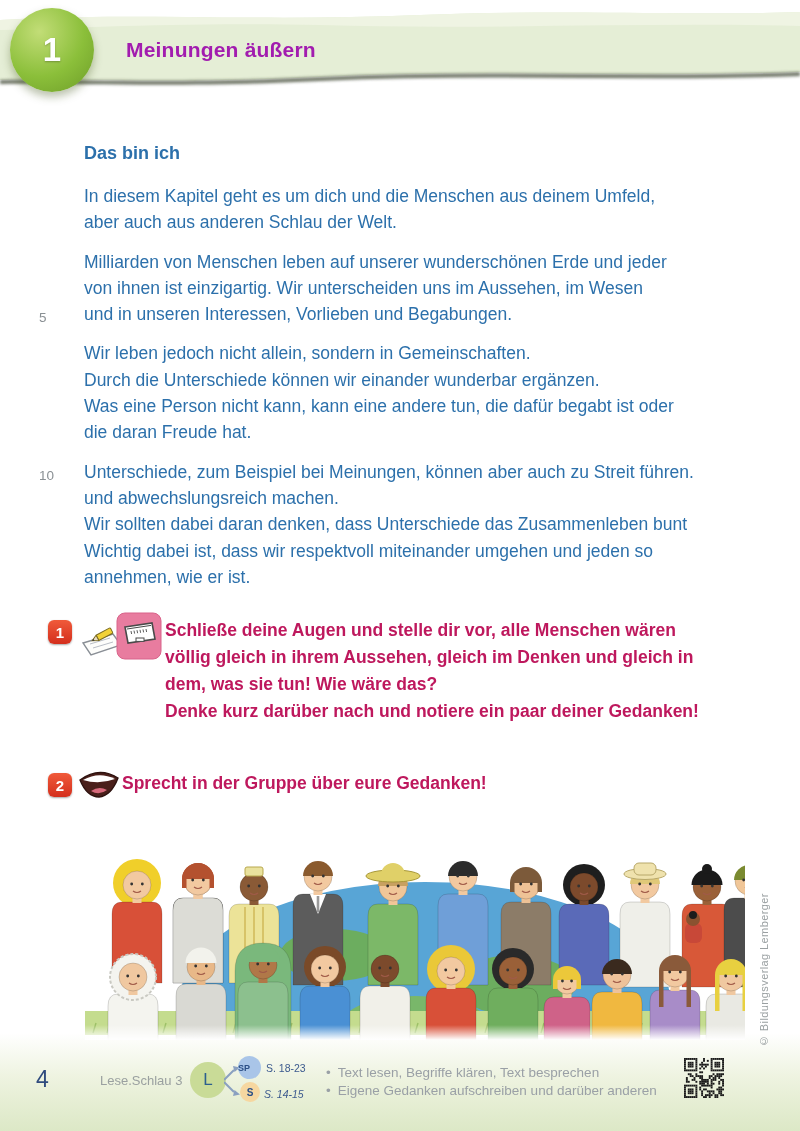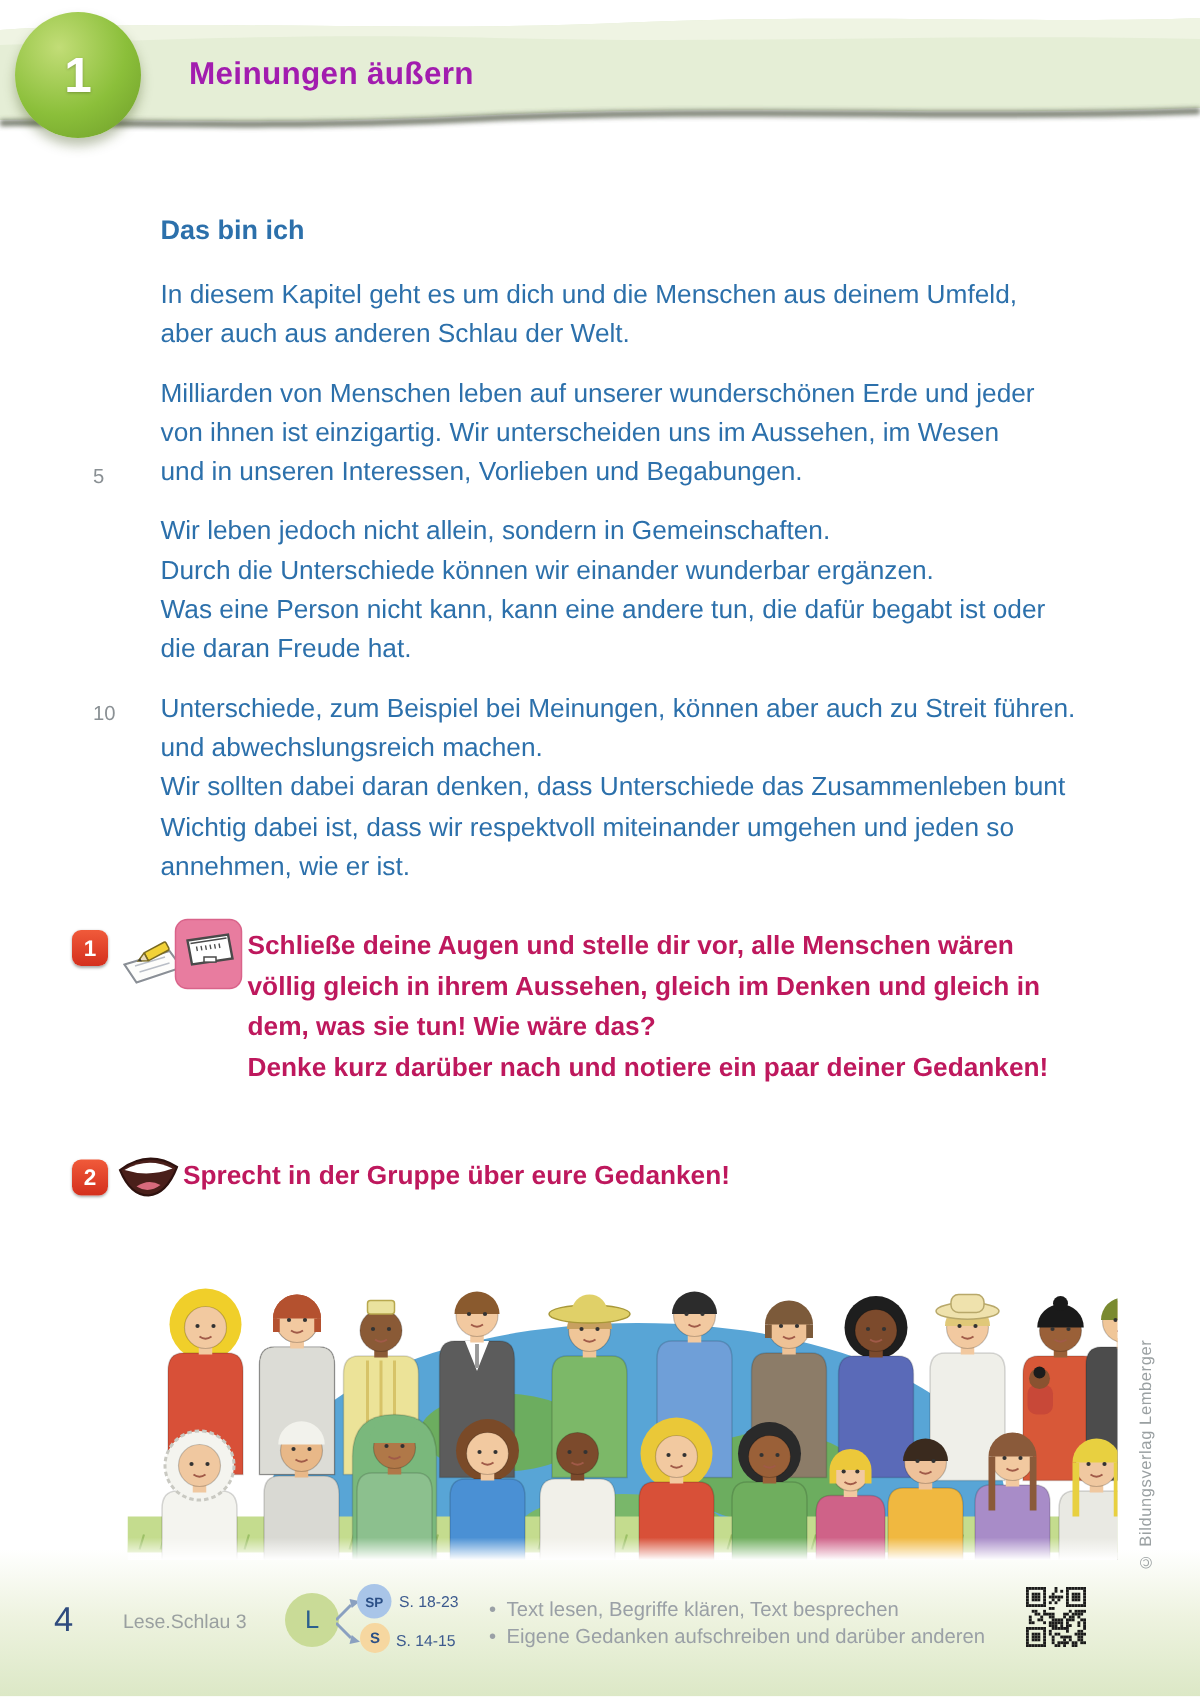--- a/index.html
+++ b/index.html
@@ -10,21 +10,21 @@
   .banner-svg{position:absolute;left:0;top:0;width:800px;height:110px;z-index:1;}
   .chapter-sphere{position:absolute;left:10px;top:8px;width:84px;height:84px;border-radius:50%;
         background:radial-gradient(circle at 35% 28%, #c2dd77 0%, #8bbf3a 55%, #6d9c28 100%);
         box-shadow:0 5px 8px rgba(60,80,20,.35);z-index:3;
         display:flex;align-items:center;justify-content:center;}
   .chapter-sphere span{color:#fff;font-size:33px;font-weight:bold;text-shadow:0 1px 2px rgba(0,0,0,.25);}
   .page-title{position:absolute;left:126px;top:38px;z-index:2;color:#a21caf;
         font-size:21px;font-weight:bold;letter-spacing:.2px;}
 
   
-  .textblock{position:absolute;left:107px;top:140px;z-index:2;}
+  .textblock{position:absolute;left:84px;top:140px;z-index:2;}
   .text-heading{font-size:18px;font-weight:bold;color:#2c70ab;line-height:26px;margin:0 0 17px 0;}
   .paragraph{margin:0 0 13px 0;}
   .text-line{position:relative;font-size:17.5px;line-height:26.3px;color:#2c70ab;white-space:nowrap;}
   .line-num{position:absolute;left:-45px;top:4px;width:28px;font-size:13.5px;color:#8a9094;}
 
   
   .task{position:absolute;left:48px;z-index:2;}
   .task-badge{position:absolute;left:0;top:3px;width:24px;height:24px;border-radius:6px;
         background:linear-gradient(#f05a3a,#d42f1d);box-shadow:0 1px 2px rgba(0,0,0,.35);
         display:flex;align-items:center;justify-content:center;color:#fff;font-size:15px;font-weight:bold;}
@@ -40,30 +40,30 @@
 
   
   .copyright{position:absolute;left:758px;top:872px;height:175px;z-index:2;
         writing-mode:vertical-rl;transform:rotate(180deg);
         font-size:11px;color:#9aa0a2;letter-spacing:.4px;}
 
   
   .footerband{position:absolute;left:0;top:1033px;width:800px;height:98px;z-index:1;
         background:linear-gradient(to bottom,#ffffff 0%,#eef3e0 45%,#dce8c6 100%);}
   .page-num{position:absolute;left:36px;top:1066px;font-size:23px;color:#2f4b7e;z-index:2;}
-  .book-title{position:absolute;left:82px;top:1073px;font-size:13px;color:#9aa0a0;z-index:2;}
+  .book-title{position:absolute;left:100px;top:1073px;font-size:13px;color:#9aa0a0;z-index:2;}
   .lbadge{position:absolute;left:190px;top:1062px;width:36px;height:36px;border-radius:50%;
         display:flex;align-items:center;justify-content:center;font-size:17px;color:#2b5f8e;z-index:2;}
   .linkarrows{position:absolute;left:224px;top:1056px;z-index:2;}
   .spbadge{position:absolute;left:238px;top:1056px;width:23px;height:23px;border-radius:50%;
-        display:flex;align-items:center;justify-content:center;font-size:9px;font-weight:bold;color:#2b4f86;z-index:2;}
+        display:flex;align-items:center;font-size:9px;font-weight:bold;color:#2b4f86;z-index:2;}
   .sbadge{position:absolute;left:240px;top:1082px;width:20px;height:20px;border-radius:50%;
         display:flex;align-items:center;justify-content:center;font-size:10px;font-weight:bold;color:#2b4f86;z-index:2;}
   .pageref1{position:absolute;left:266px;top:1062px;font-size:10.5px;color:#3c5a8e;z-index:2;}
-  .pageref2{position:absolute;left:264px;top:1088px;font-size:10.5px;color:#3c5a8e;z-index:2;}
+  .pageref2{position:absolute;left:264px;top:1088px;font-size:10.5px;color:#3c5a8e;z-index:2;font-style:italic;}
   .objectives{position:absolute;left:326px;top:1064px;z-index:2;}
   .objective{font-size:13.5px;line-height:18px;color:#9aa0a6;}
   .objective .dot{margin-right:7px;color:#9aa0a6;}
   .qr{position:absolute;left:684px;top:1058px;z-index:2;}
 </style>
 </head>
 <body>
 
 <div class="page">
 

